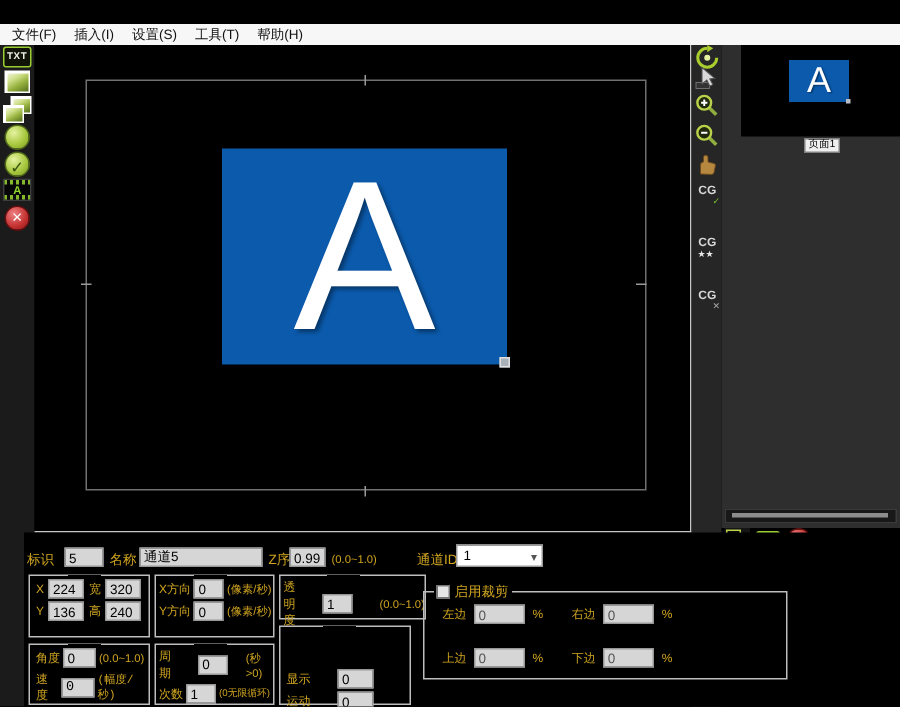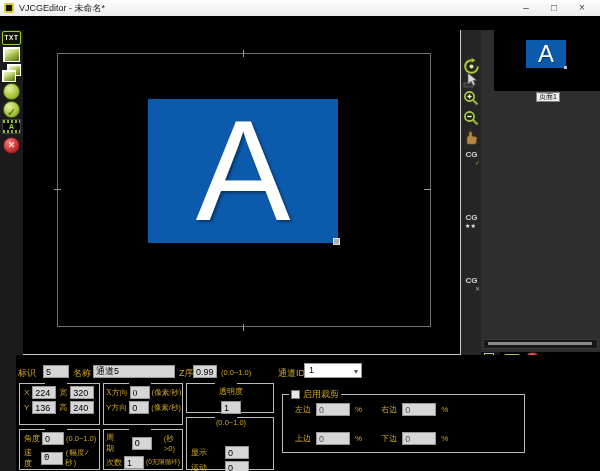--- a/index.html
+++ b/index.html
@@ -59,21 +59,21 @@
   .tick { background:#9a9a9a; }
   .image { position:absolute; left:125px; top:69px; width:190px; height:144px;
     background:#0b5aac; display:flex; align-items:center; justify-content:center; }
   .image .letter { color:#fff; font-size:142px; line-height:120px; font-weight:normal;
     text-shadow:2px 2px 3px rgba(0,0,0,.4); }
   .handle { position:absolute; right:-2px; bottom:-2px; width:7px; height:7px;
     background:#aab0b8; border:1px solid #e0e0e0; }
 
   
   .righttb { position:absolute; left:461px; top:30px; width:20px; height:441px; background:#262626; }
-  .rico { position:absolute; left:2px; width:17px; height:17px;margin-top:28px; }
+  .rico { position:absolute; left:2px; width:17px; height:17px; }
   .cgico { color:#d8d8d8; font-size:8px; font-weight:bold; line-height:9px;
     text-align:center; position:relative; }
   .cgico .suffix { position:absolute; right:0px; bottom:-1px; font-size:6px; }
 
   
   .pagespanel { position:absolute; left:481px; top:30px; width:119px; height:322px; background:#2e2e2e; }
   .viewport { position:absolute; left:13px; top:0; width:106px; height:61px; background:#000; }
   .pagethumb { position:absolute; left:32px; top:10px; width:40px; height:28px;
     background:#0b5aac; display:flex; align-items:center; justify-content:center; }
   .pagethumb .letter { color:#fff; font-size:24px; line-height:24px;
@@ -112,30 +112,28 @@
   .checkbox { width:9px; height:9px; background:#e6e6e6; border:1px solid #777; }
   .selectbox { position:absolute; left:288px; top:8px; width:58px; height:15px; background:#fff;
     border:1px solid #999; font-size:9px; color:#000; line-height:13px; padding-left:4px; }
   .selectbox .chev { position:absolute; right:3px; top:1px; color:#555; font-size:8px; }
 </style>
 </head>
 <body>
 
 <div class="window">
 
-  <div class="titlebar">
-    <span class="appicon"></span>
-    <span class="title">VJCGEditor - 未命名*</span>
-    <span class="winbtns">
-      <span class="winbtn">–</span>
-      <span class="winbtn">□</span>
-      <span class="winbtn">×</span>
-    </span>
-  </div>
-
+
+  <div class="menubar">
+    <span class="menuitem">文件(F)</span>
+    <span class="menuitem">插入(I)</span>
+    <span class="menuitem">设置(S)</span>
+    <span class="menuitem">工具(T)</span>
+    <span class="menuitem">帮助(H)</span>
+  </div>
 
   <div class="lefttb">
     <div class="txticon">TXT</div>
     <div class="photo photo1">
         <div class="land"></div>
       </div>
     <div class="photos">
       <div class="photo p back">
           <div class="land"></div>
         </div>
@@ -264,35 +262,35 @@
       <div class="row">
         <span class="gold">Y</span>
         <input class="inp w24" value="136" style="">
         <span class="gold">高</span>
         <input class="inp w24" value="240" style="">
       </div>
     </fieldset>
 
     <fieldset style="left:87px; top:28px; width:80px; height:42px;">
       <legend class="gap"></legend>
-      <div class="row" style="padding-left:2px; gap:2px;font-family:Liberation Serif, serif;">
+      <div class="row" style="padding-left:2px; gap:2px;">
         <span class="gold">X方向</span>
         <input class="inp w20" value="0" style="">
         <span class="hint">(像素/秒)</span>
       </div>
       <div class="row" style="padding-left:2px; gap:2px;">
         <span class="gold">Y方向</span>
         <input class="inp w20" value="0" style="">
         <span class="hint">(像素/秒)</span>
       </div>
     </fieldset>
 
     <fieldset style="left:170px; top:28px; width:88px; height:30px;">
       <legend class="gap"></legend>
-      <div class="row" style="padding-left:2px; gap:4px;flex-direction:column;">
+      <div class="row" style="padding-left:2px; gap:18px;">
         <span class="gold">透明度</span>
         <input class="inp w20" value="1" style="">
         <span class="hint">(0.0~1.0)</span>
       </div>
     </fieldset>
 
     <fieldset style="left:3px; top:74px; width:81px; height:41px;">
       <legend class="gap"></legend>
       <div class="row" style="gap:2px;">
         <span class="gold">角度</span>

